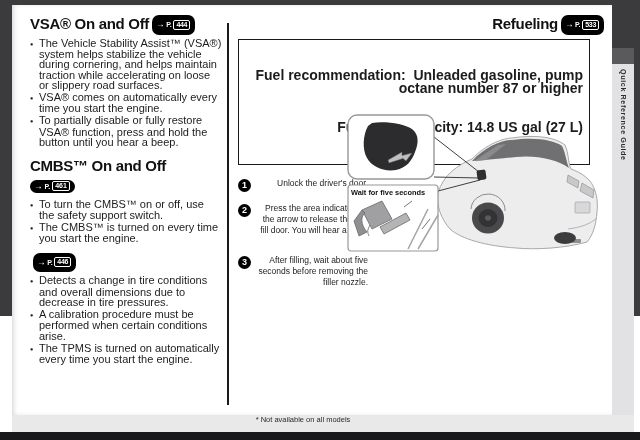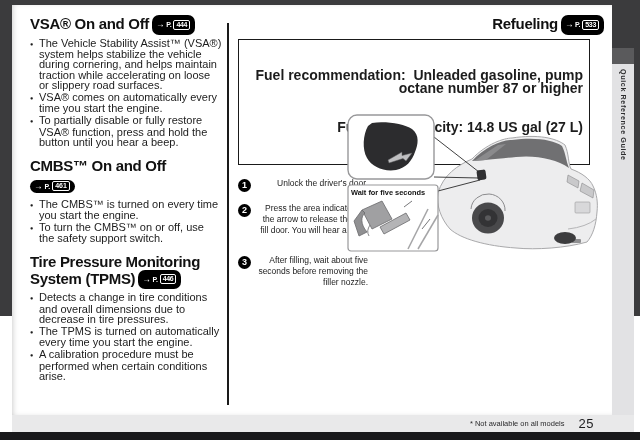--- a/index.html
+++ b/index.html
@@ -2,21 +2,21 @@
 <html><head>
 <meta charset="utf-8">
 <style>
   html,body{margin:0;padding:0;width:640px;height:440px;overflow:hidden;
     font-family:"Liberation Sans",sans-serif;-webkit-font-smoothing:antialiased;}
   .frame{position:absolute;inset:0;width:640px;height:316px;background:#3b3b3d;}
   .bottom-band{position:absolute;left:0;top:432px;width:640px;height:8px;background:#19191b;}
   .page{position:absolute;left:12px;top:5px;width:600px;height:410px;background:#ffffff;
     box-shadow:inset 3px 0 6px -3px rgba(0,0,0,.25);}
   .footer-strip{position:absolute;left:12px;top:415px;width:622px;height:17px;background:#e9e9ea;
-    display:flex;align-items:center;justify-content:flex-end;gap:14px;padding-right:40px;box-sizing:border-box;}
+    display:flex;align-items:center;gap:14px;padding-right:40px;box-sizing:border-box;flex-direction:column;}
   .footnote{font-size:7.5px;color:#2a2a2c;}
   .page-number{font-size:13px;color:#1c1c1e;letter-spacing:.5px;}
   .sidebar{position:absolute;left:612px;top:48px;width:22px;height:367px;background:#e2e2e4;}
   .sidebar-tab-block{width:22px;height:16px;background:#5a5a5c;}
   .sidebar-text{writing-mode:vertical-rl;font-size:7.2px;font-weight:bold;color:#2e2e30;
     letter-spacing:.6px;margin:5px auto 0 auto;display:block;text-align:left;width:10px;}
   .divider{position:absolute;left:215px;top:18px;width:1.5px;height:382px;background:#1a1a1a;}
   .col-left{position:absolute;left:18px;top:10px;width:192px;color:#1c1c1c;}
   .col-right{position:absolute;left:226px;top:10px;width:366px;color:#1c1c1c;text-align:right;}
   h1.h{font-size:15px;font-weight:bold;margin:0 0 3px 0;letter-spacing:-.3px;line-height:17px;color:#111;}
@@ -65,35 +65,35 @@
       </div>
 
       <div class="section">
         <h1 class="h"><span>CMBS™ On and Off</span></h1>
         <div class="badge-line"><span class="badge">
               <span class="badge-arrow">→</span>
               <span>P.</span>
               <span class="badge-num">461</span>
             </span></div>
         <ul class="bullets">
+          <li>To turn the CMBS™ on or off, use the safety support switch.</li>
           <li>The CMBS™ is turned on every time you start the engine.</li>
-          <li>To turn the CMBS™ on or off, use the safety support switch.</li>
         </ul>
       </div>
 
       <div class="section">
-        <h1 class="h"><span>Tire Pressure Monitoring System (TPMS)</span><span class="badge">
+        <h1 class="h"><span class="badge">
               <span class="badge-arrow">→</span>
               <span>P.</span>
               <span class="badge-num">446</span>
             </span></h1>
         <ul class="bullets">
           <li>Detects a change in tire conditions and overall dimensions due to decrease in tire pressures.</li>
+          <li>A calibration procedure must be performed when certain conditions arise.</li>
           <li>The TPMS is turned on automatically every time you start the engine.</li>
-          <li>A calibration procedure must be performed when certain conditions arise.</li>
         </ul>
       </div>
     </div>
 
     <div class="col-right">
       <h1 class="h"><span>Refueling</span><span class="badge">
             <span class="badge-arrow">→</span>
             <span>P.</span>
             <span class="badge-num">533</span>
           </span></h1>

